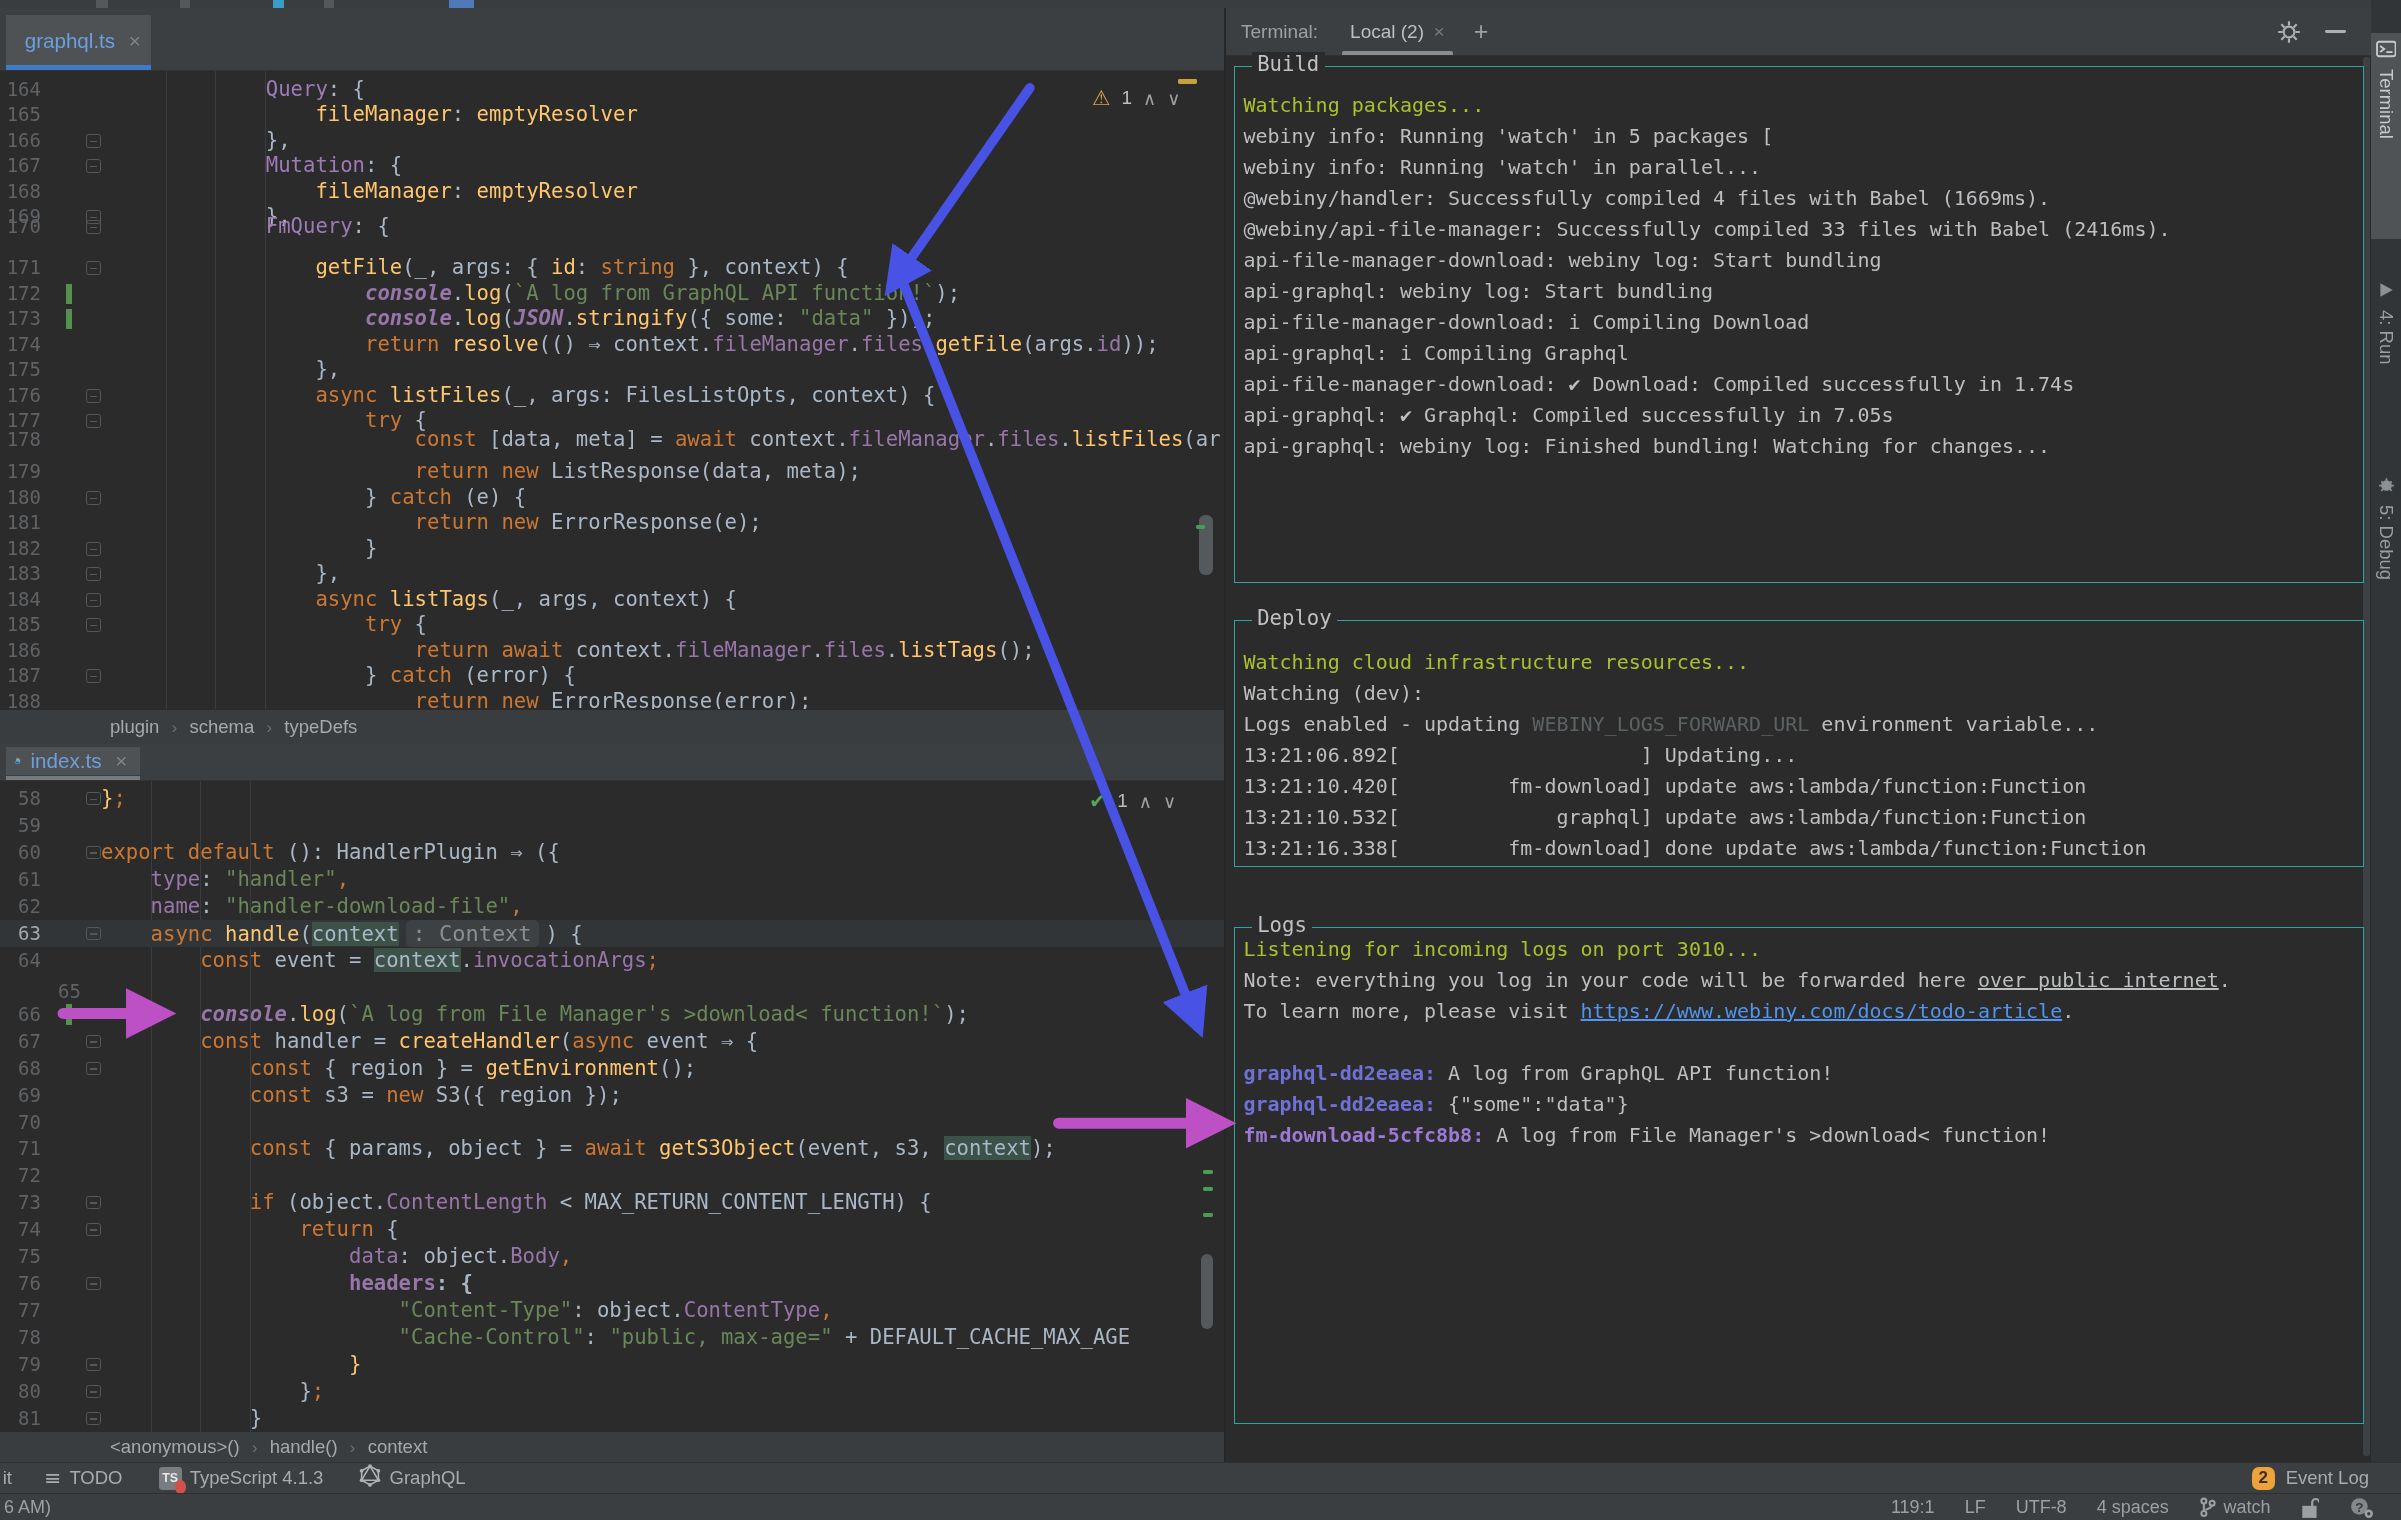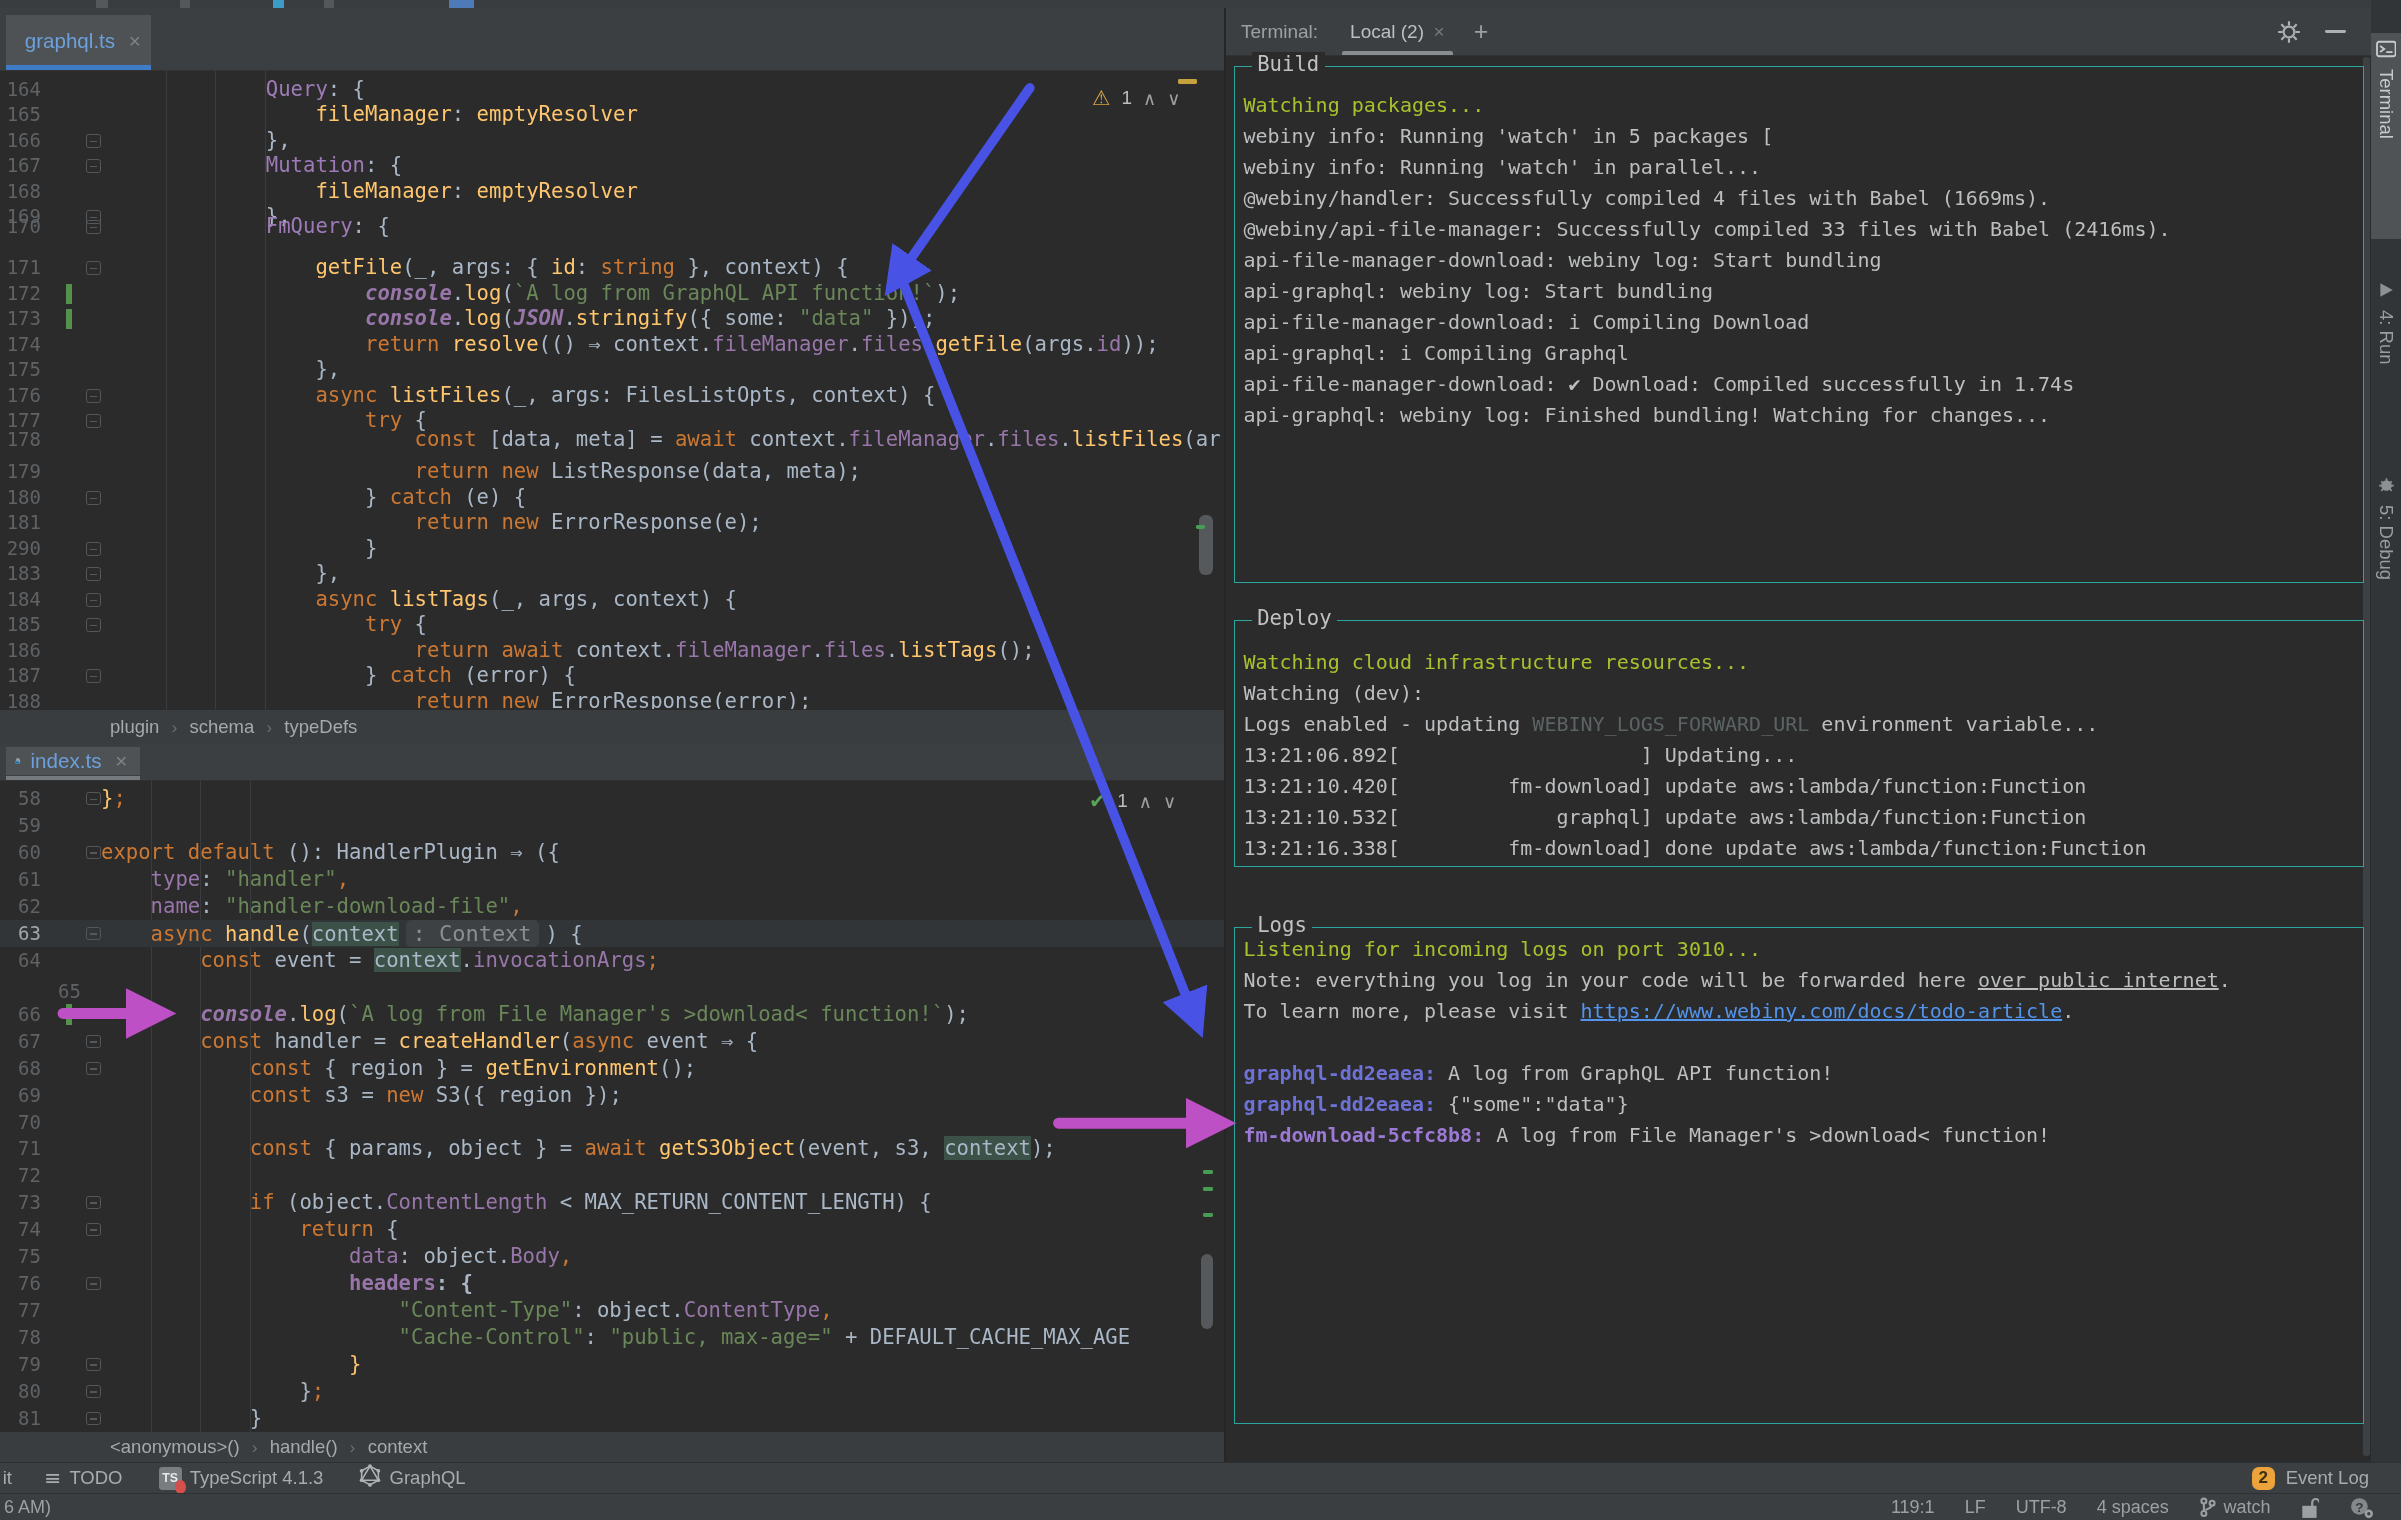--- a/index.html
+++ b/index.html
@@ -224,21 +224,21 @@
         <div class="row" style="top: 414px; height: 25.5px;">
           <span class="lnum" style="line-height: 25.5px;">180</span>
           <span class="fold" style="top: 5.9px;"></span>
           <span class="code" style="left: 117px; line-height: 25.5px;">                    <span class="tok-pl">} </span><span class="tok-kw">catch</span><span class="tok-pl"> (e) {</span></span>
         </div>
         <div class="row" style="top: 439px; height: 25.5px;">
           <span class="lnum" style="line-height: 25.5px;">181</span>
           <span class="code" style="left: 117px; line-height: 25.5px;">                        <span class="tok-kw">return</span><span class="tok-pl"> </span><span class="tok-kw">new</span><span class="tok-pl"> ErrorResponse(e);</span></span>
         </div>
         <div class="row" style="top: 465px; height: 25.5px;">
-          <span class="lnum" style="line-height: 25.5px;">290</span>
+          <span class="lnum" style="line-height: 25.5px;">182</span>
           <span class="fold" style="top: 5.9px;"></span>
           <span class="code" style="left: 117px; line-height: 25.5px;">                    <span class="tok-pl">}</span></span>
         </div>
         <div class="row" style="top: 490px; height: 25.5px;">
           <span class="lnum" style="line-height: 25.5px;">183</span>
           <span class="fold" style="top: 5.9px;"></span>
           <span class="code" style="left: 117px; line-height: 25.5px;">                <span class="tok-pl">},</span></span>
         </div>
         <div class="row" style="top: 516px; height: 25.5px;">
           <span class="lnum" style="line-height: 25.5px;">184</span>
@@ -459,20 +459,21 @@
           <div class="tline"><span class="t-g">Watching packages...</span></div>
           <div class="tline"><span>webiny info: Running 'watch' in 5 packages [</span></div>
           <div class="tline"><span>webiny info: Running 'watch' in parallel...</span></div>
           <div class="tline"><span>@webiny/handler: Successfully compiled 4 files with Babel (1669ms).</span></div>
           <div class="tline"><span>@webiny/api-file-manager: Successfully compiled 33 files with Babel (2416ms).</span></div>
           <div class="tline"><span>api-file-manager-download: webiny log: Start bundling</span></div>
           <div class="tline"><span>api-graphql: webiny log: Start bundling</span></div>
           <div class="tline"><span>api-file-manager-download: i Compiling Download</span></div>
           <div class="tline"><span>api-graphql: i Compiling Graphql</span></div>
           <div class="tline"><span>api-file-manager-download: ✔ Download: Compiled successfully in 1.74s</span></div>
+          <div class="tline"><span>api-graphql: ✔ Graphql: Compiled successfully in 7.05s</span></div>
           <div class="tline"><span>api-graphql: webiny log: Finished bundling! Watching for changes...</span></div>
         </div>
         <div class="tbox" style="top: 612px; height: 247px; padding-top: 26px;">
           <span class="tbox-title">Deploy</span>
           <div class="tline"><span class="t-g">Watching cloud infrastructure resources...</span></div>
           <div class="tline"><span>Watching (dev):</span></div>
           <div class="tline"><span>Logs enabled - updating </span><span class="t-dim">WEBINY_LOGS_FORWARD_URL</span><span> environment variable...</span></div>
           <div class="tline"><span>13:21:06.892[                    ] Updating...</span></div>
           <div class="tline"><span>13:21:10.420[         fm-download] update aws:lambda/function:Function</span></div>
           <div class="tline"><span>13:21:10.532[             graphql] update aws:lambda/function:Function</span></div>

